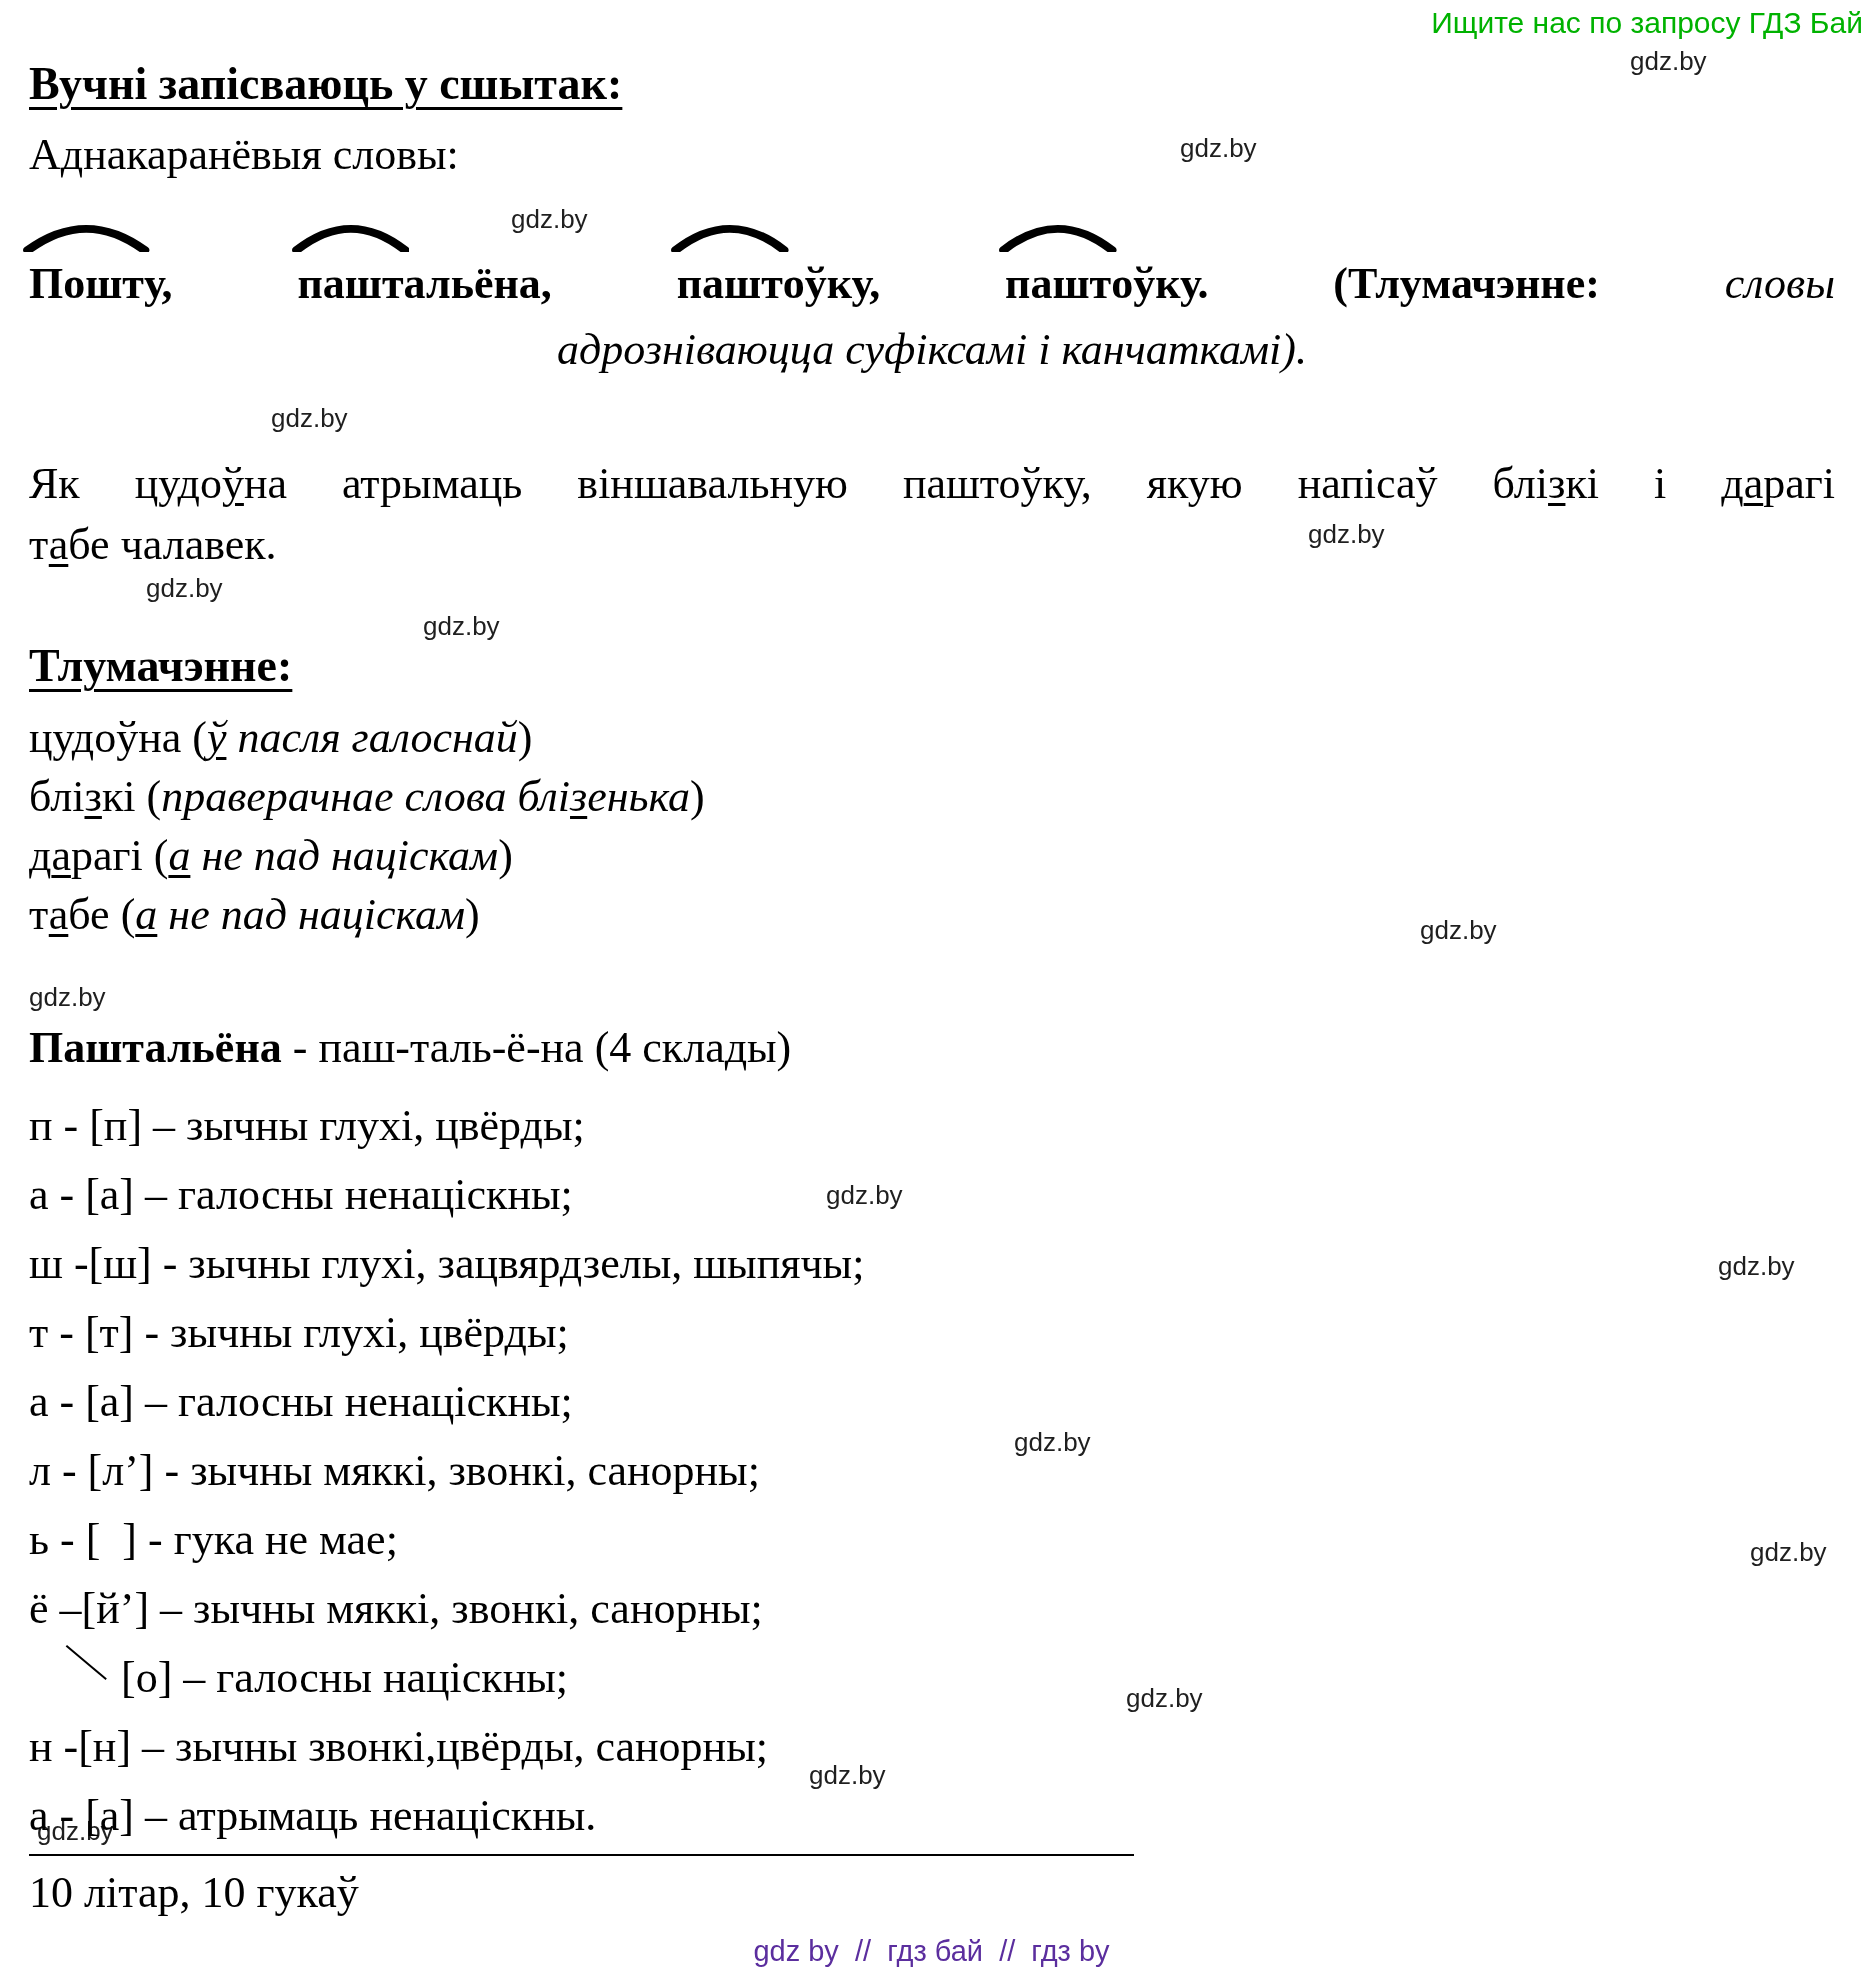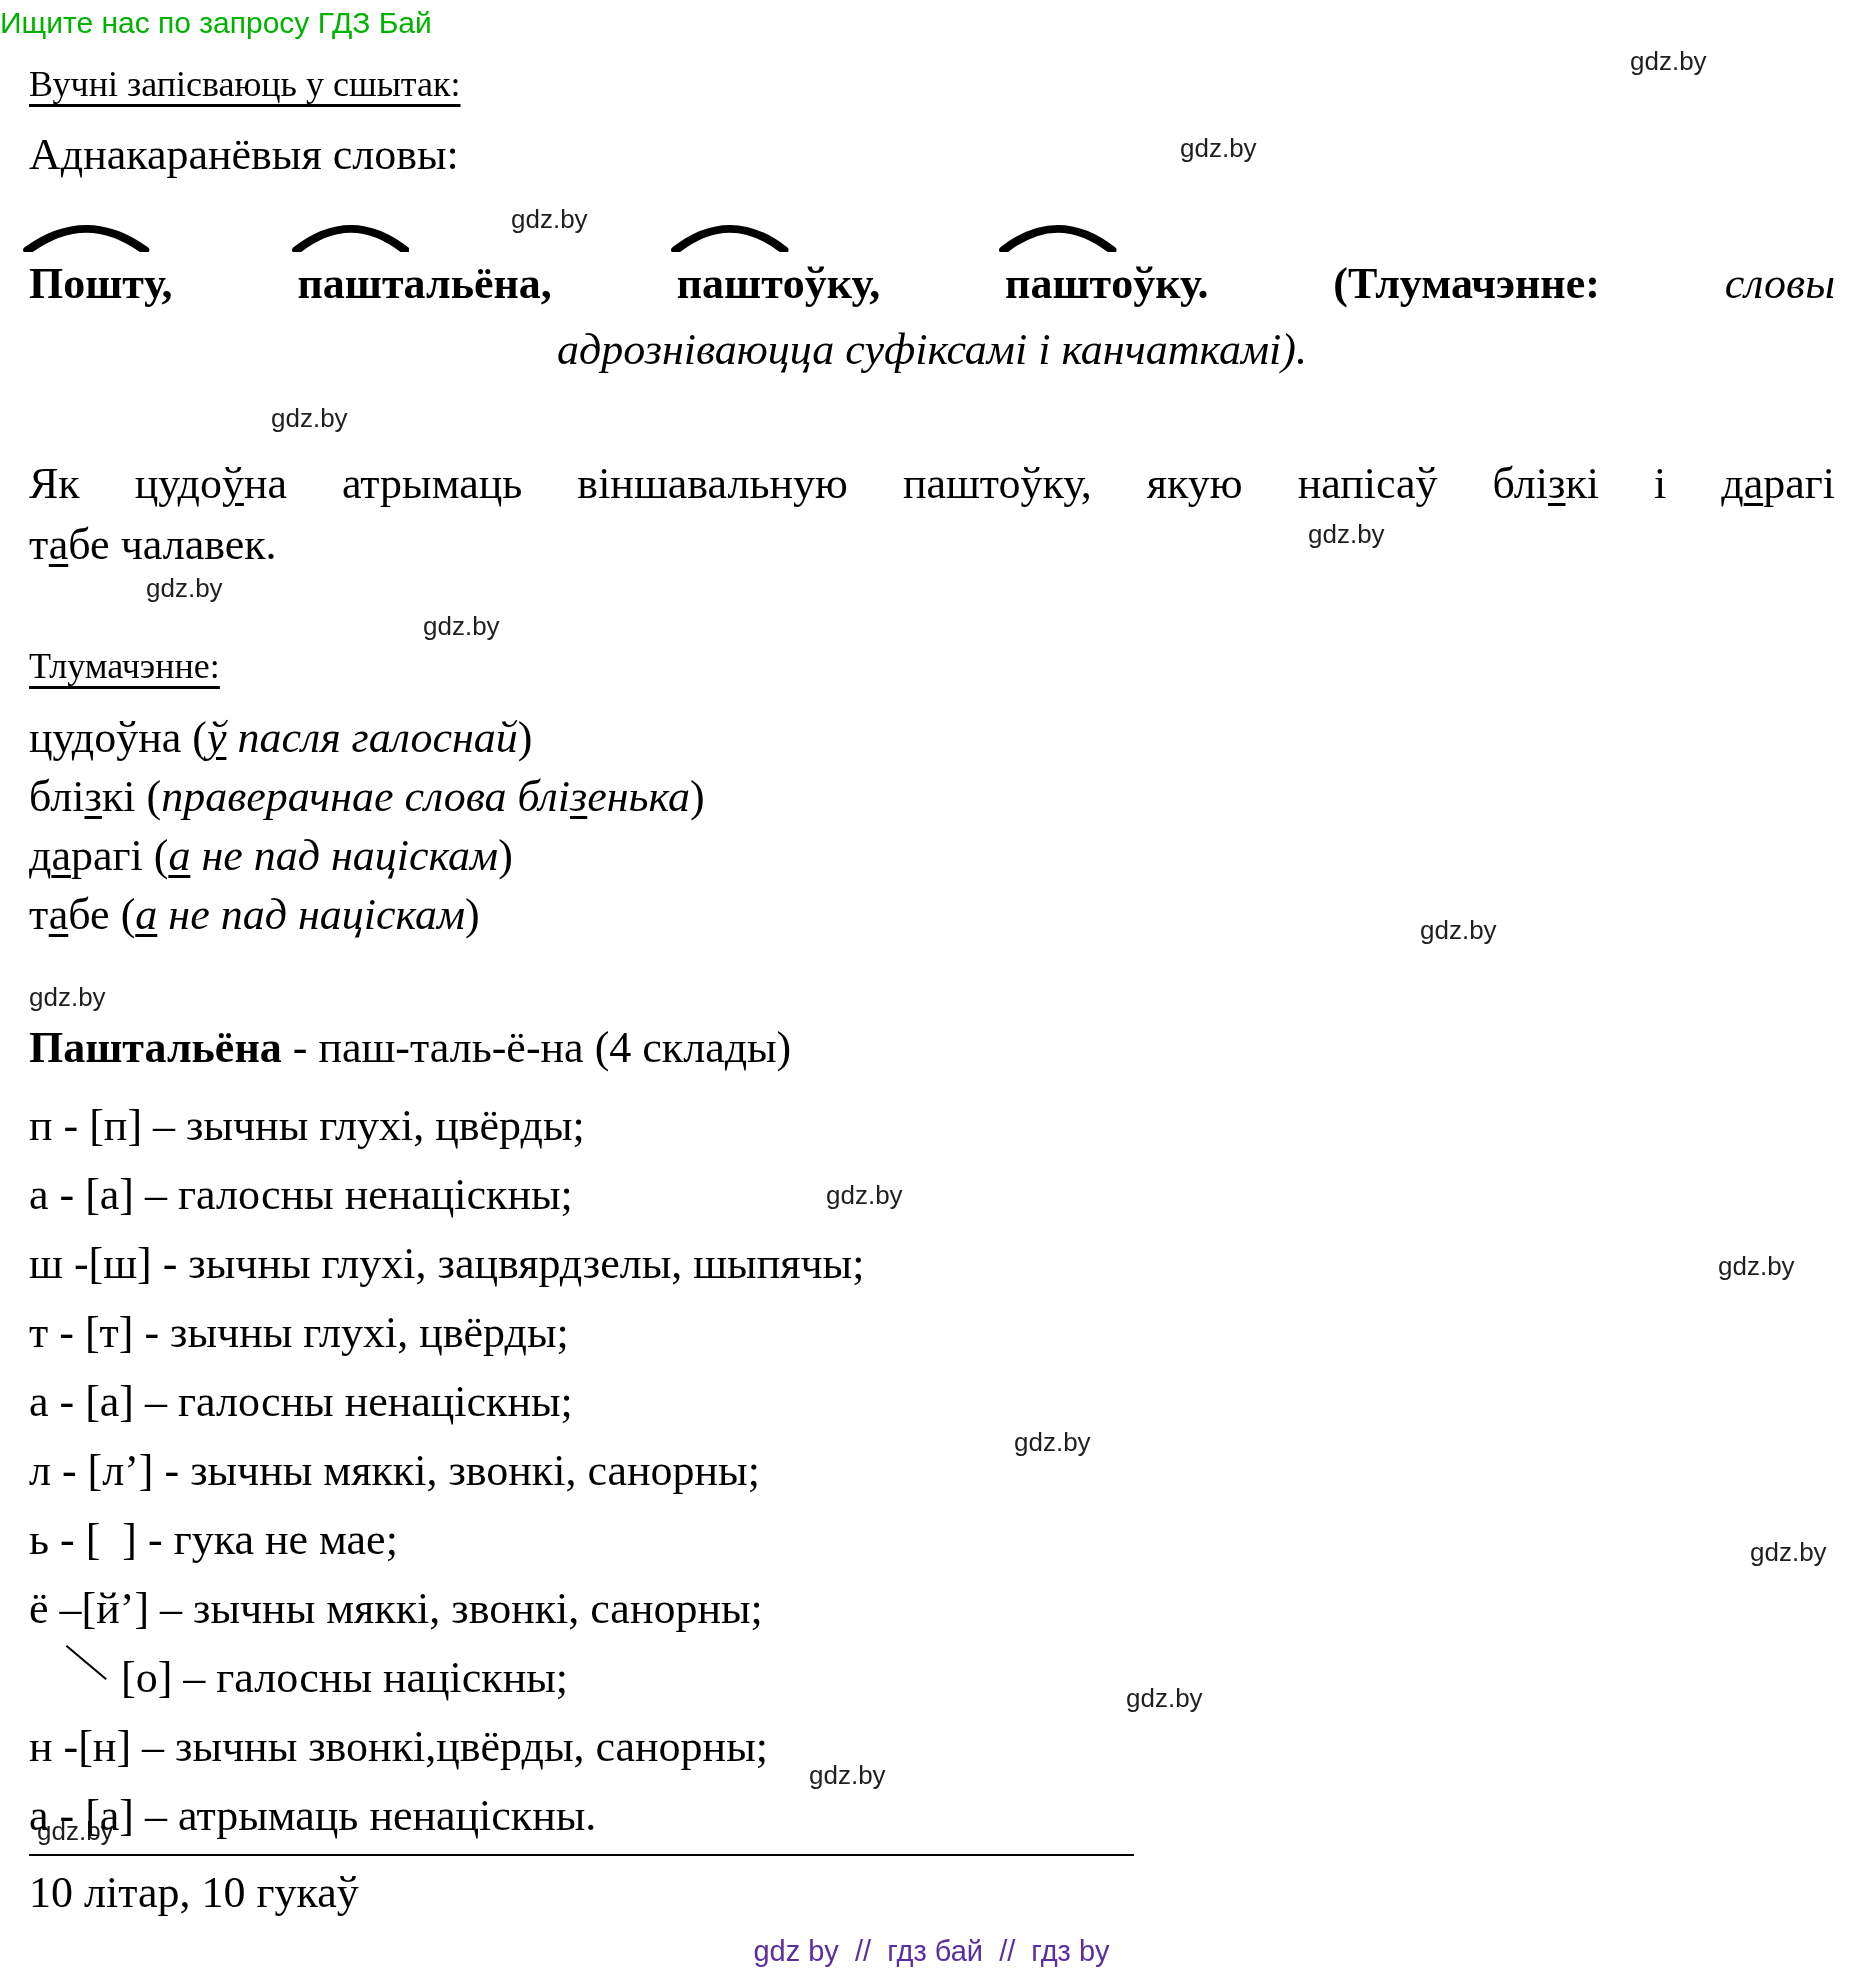--- a/index.html
+++ b/index.html
@@ -2,30 +2,30 @@
 <html style="--c-text: #000000; --c-promo: #00b200; --c-footer: #5b2e9e; --c-watermark: #1f1f1f;"><head>
 <meta charset="utf-8">
 <style>
   html,body{margin:0;padding:0;}
   body{
     width:1863px;height:1985px;position:relative;overflow:hidden;
     background:#ffffff;color:var(--c-text,#000);
     font-family:"Liberation Serif","DejaVu Serif",serif;
   }
   .promo{
-    position:absolute;top:5.8px;left:0;width:100%;text-align:left;
+    position:absolute;top:5.8px;left:0;width:100%;text-align:right;
     font-family:"Liberation Sans","DejaVu Sans",sans-serif;
     font-size:30px;color:var(--c-promo,#00b200);
   }
   .wm{
     position:absolute;font-family:"Liberation Sans","DejaVu Sans",sans-serif;
     font-size:26px;color:var(--c-watermark,#1f1f1f);white-space:nowrap;
   }
   .content{position:absolute;left:29px;top:54px;width:1806px;font-size:44px;}
-  .h{font-size:36px;font-weight:normal;margin:0;line-height:60px;
+  .h{font-size:46px;font-weight:bold;margin:0;line-height:60px;
      text-decoration:underline;text-decoration-thickness:2.9px;text-underline-offset:7.7px;}
   .h1{margin:0 0 9.6px 0;}
   .h2{margin-top:61px;}
   .line{margin:0;line-height:61px;}
   .flexline{display:flex;justify-content:space-between;margin-top:71px;
             font-weight:bold;line-height:56px;align-items:center;}
   .word{white-space:nowrap;}
   .note2{margin-top:7.7px;font-style:italic;text-align:center;}
   .para{margin:73px 0 0 0;line-height:61px;text-align:justify;text-align-last:justify;}
   .expl{line-height:59px;}

